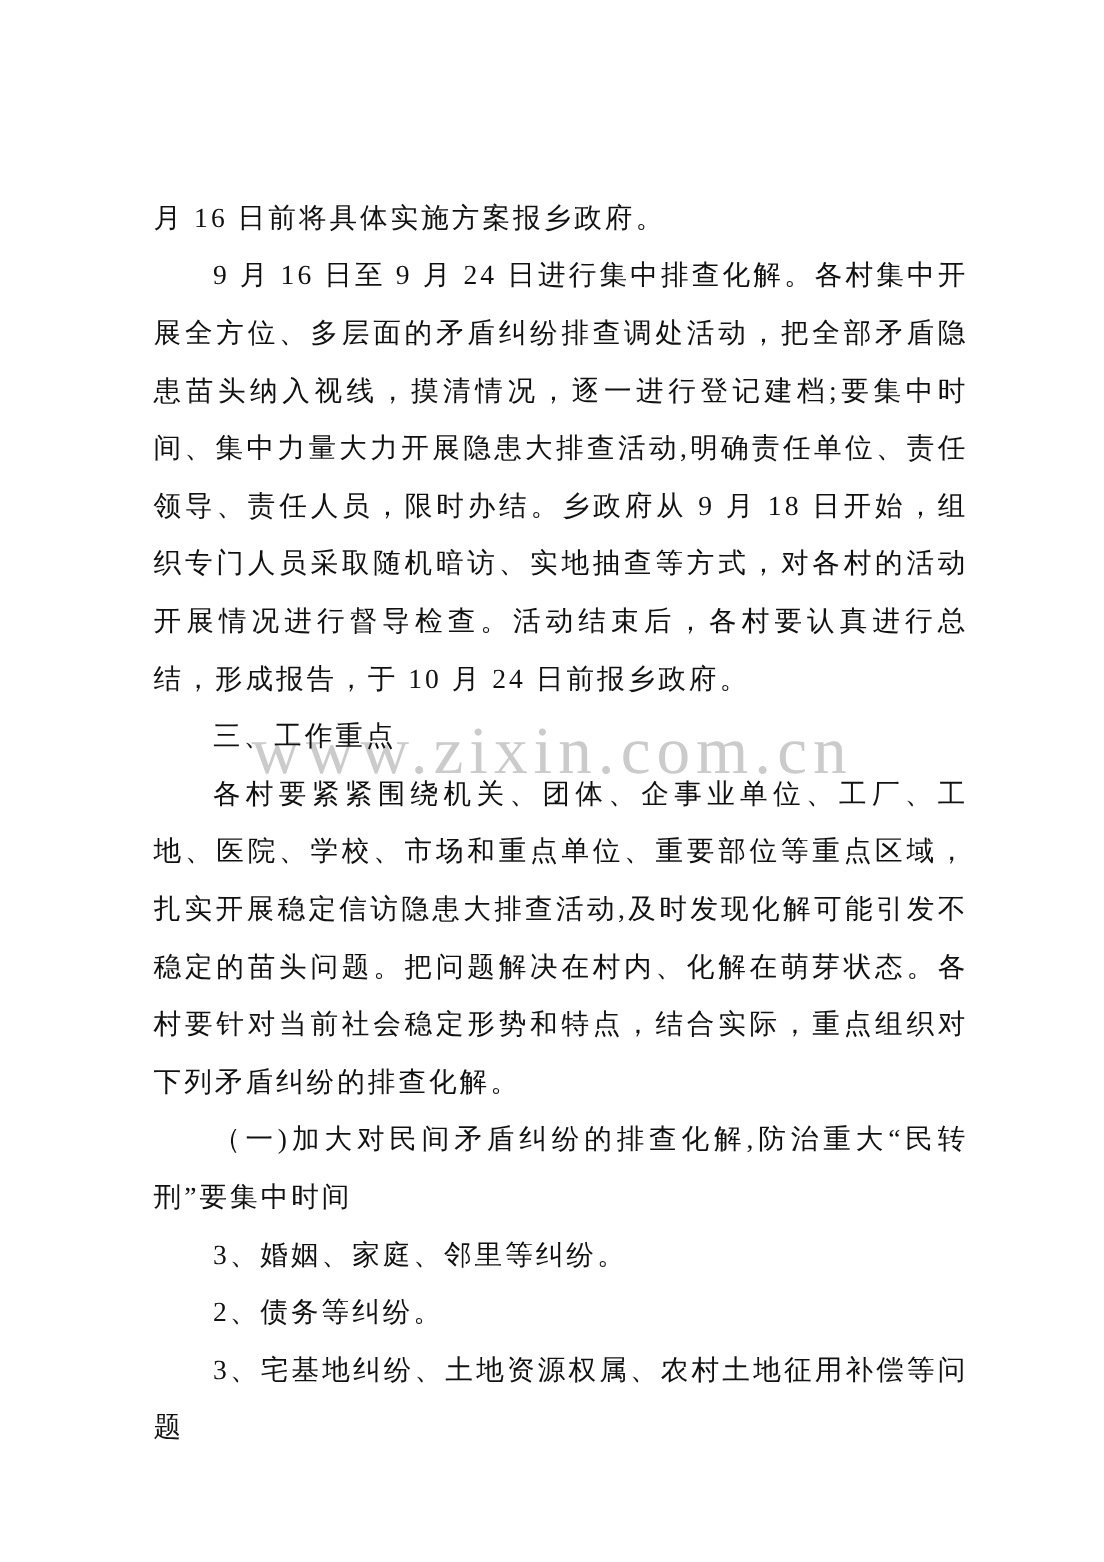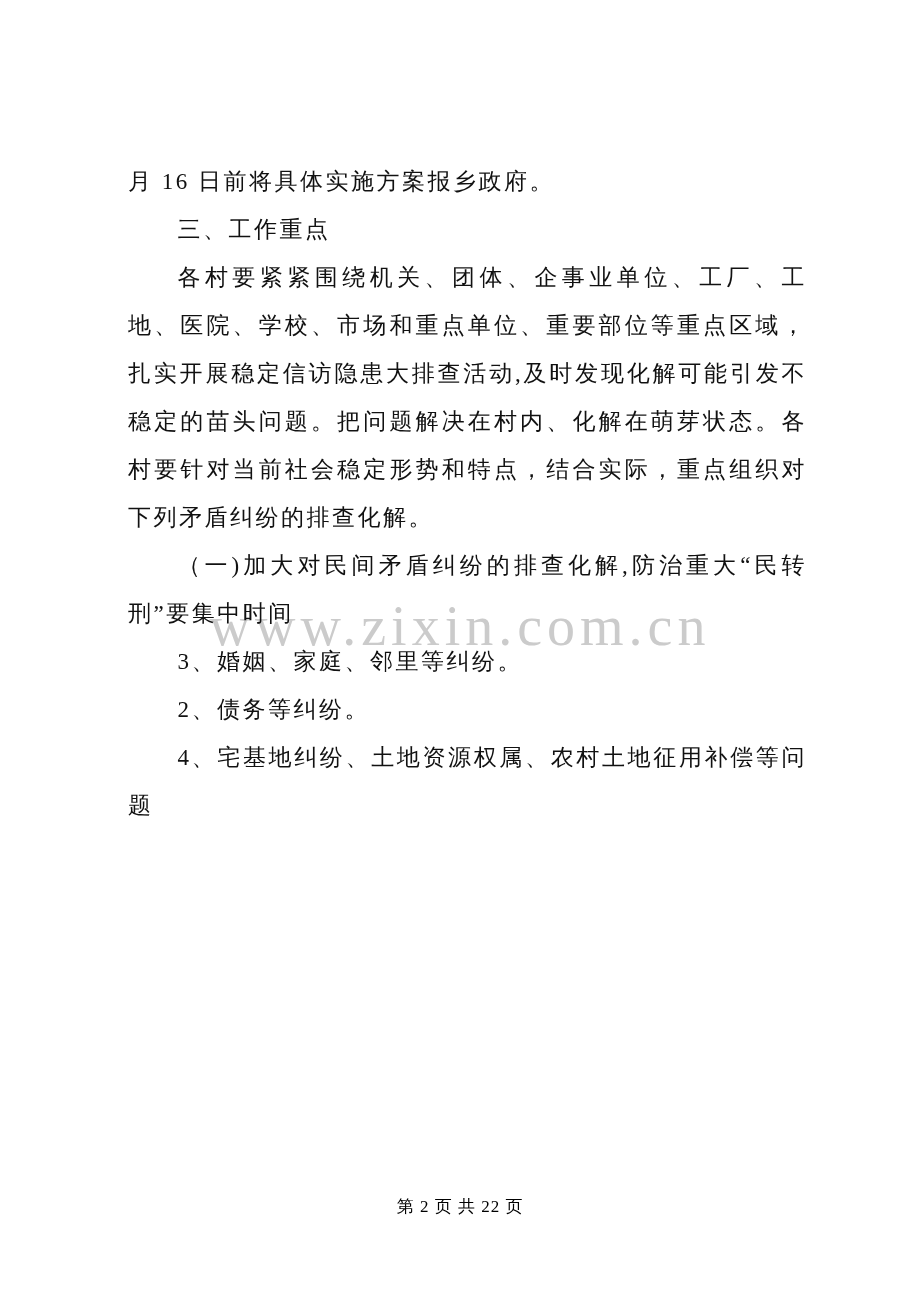--- a/index.html
+++ b/index.html
@@ -53,22 +53,22 @@
   }
 </style>
 </head>
 <body>
 
 <div class="page">
   <div class="watermark">www.zixin.com.cn</div>
 
   <div class="content">
       <p class="para">月 16 日前将具体实施方案报乡政府。</p>
+      <p class="para indent">9 月 16 日至 9 月 24 日进行集中排查化解。各村集中开展全方位、多层面的矛盾纠纷排查调处活动，把全部矛盾隐患苗头纳入视线，摸清情况，逐一进行登记建档;要集中时间、集中力量大力开展隐患大排查活动,明确责任单位、责任领导、责任人员，限时办结。乡政府从 9 月 18 日开始，组织专门人员采取随机暗访、实地抽查等方式，对各村的活动开展情况进行督导检查。活动结束后，各村要认真进行总结，形成报告，于 10 月 24 日前报乡政府。</p>
       <p class="para indent">三、工作重点</p>
       <p class="para indent">各村要紧紧围绕机关、团体、企事业单位、工厂、工地、医院、学校、市场和重点单位、重要部位等重点区域，扎实开展稳定信访隐患大排查活动,及时发现化解可能引发不稳定的苗头问题。把问题解决在村内、化解在萌芽状态。各村要针对当前社会稳定形势和特点，结合实际，重点组织对下列矛盾纠纷的排查化解。</p>
       <p class="para indent">（一)加大对民间矛盾纠纷的排查化解,防治重大“民转刑”要集中时间</p>
       <p class="para indent">3、婚姻、家庭、邻里等纠纷。</p>
       <p class="para indent">2、债务等纠纷。</p>
-      <p class="para indent">4、宅基地纠纷、土地资源权属、农村土地征用补偿等问题</p>
+      <p class="para indent">3、宅基地纠纷、土地资源权属、农村土地征用补偿等问题</p>
     </div>
 
-  <div class="footer">第 2 页 共 22 页</div>
 </div>
 
 </body></html>

